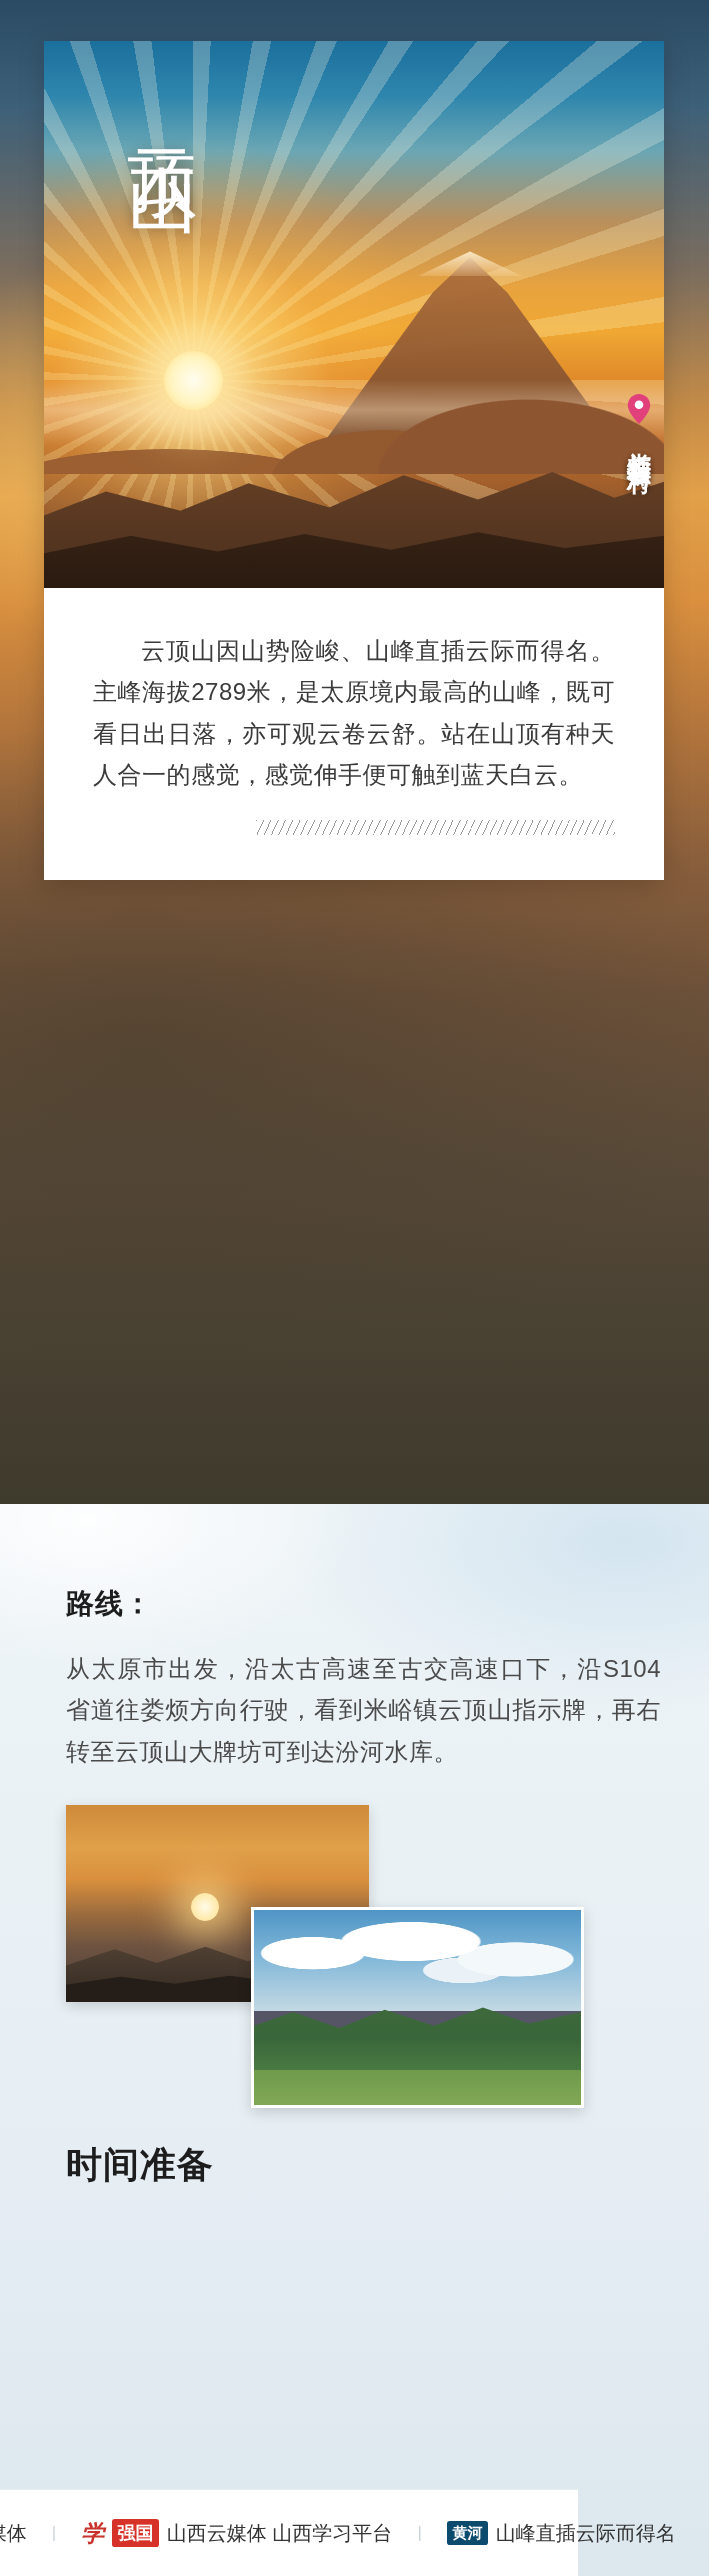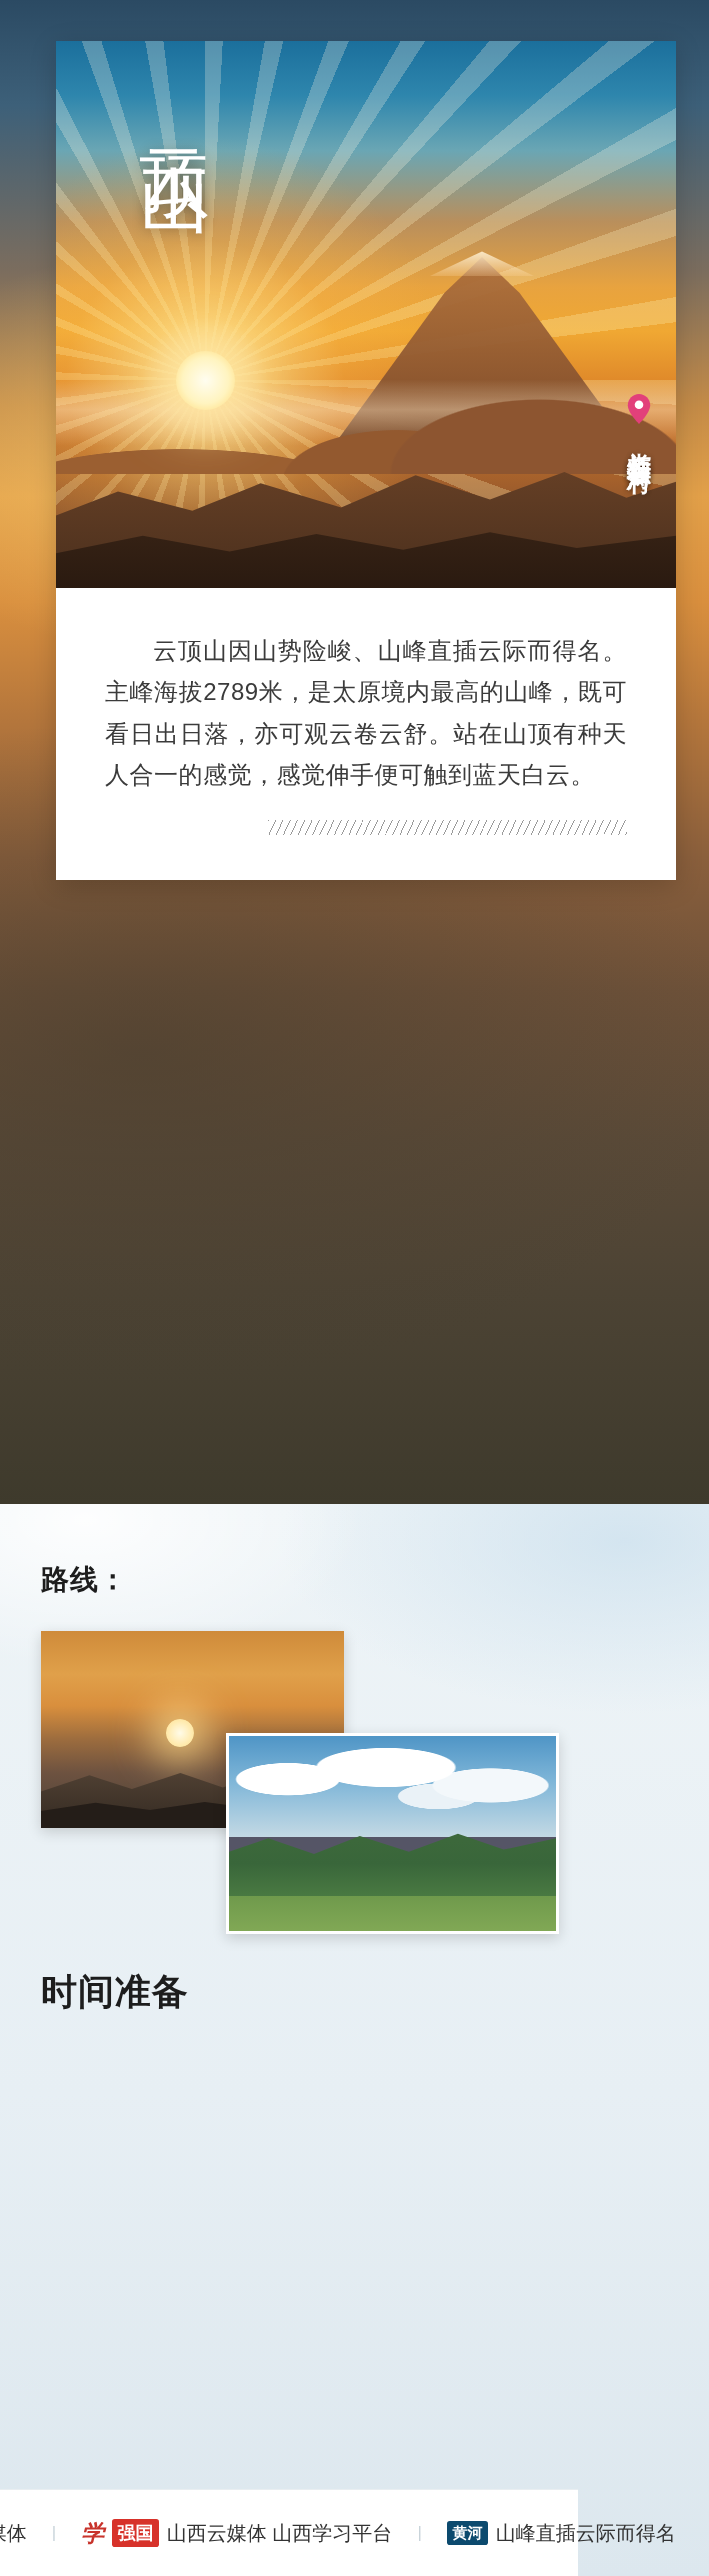--- a/index.html
+++ b/index.html
@@ -46,21 +46,21 @@
     content: "";
     position: absolute; inset: 0;
     background:
       radial-gradient(ellipse 568px 303px at 34% 30%, rgba(255,214,120,.55), rgba(255,180,70,0) 70%),
       radial-gradient(ellipse 851px 473px at 20% 70%, rgba(70,60,45,.55), rgba(70,60,45,0) 70%);
   }
 
   
   .card {
     position: absolute;
-    left: 56px; top: 41px;
+    left: 44px; top: 41px;
     width: 620px;
     background: #ffffff;
     box-shadow: 0 5.7px 24.6px rgba(0,0,0,.18);
   }
   .photo {
     position: relative;
     width: 100%;
     height: 547px;
     overflow: hidden;
     background: #13263a;
@@ -213,21 +213,21 @@
     background: linear-gradient(180deg, #eef4f7 0%, #e7eff4 55%, #dce7ee 100%);
     overflow: hidden;
   }
   .lower::before {
     content: "";
     position: absolute; left: 0; top: 0; width: 100%; height: 312px;
     background:
       radial-gradient(ellipse 397px 208px at 12% 5%, rgba(255,255,255,.9), rgba(255,255,255,0) 70%),
       radial-gradient(ellipse 492px 246px at 88% 12%, rgba(205,225,238,.8), rgba(205,225,238,0) 70%);
   }
-  .lower-inner { position: relative; padding: 57px 49px 0 41px; }
+  .lower-inner { position: relative; padding: 57px 49px 0 66px; margin-top: 24px; }
   .h-route {
     color: #1d1d1d;
     font-size: 28px;
     font-weight: 700;
     letter-spacing: 0.9px;
     margin-bottom: 24.6px;
   }
   .route-text {
     color: #4a4a4a;
     font-size: 24px;
@@ -384,20 +384,21 @@
         </svg>
       </span>
       <span class="loc-text">娄烦县独石河村</span>
     </div>
   </div>
 
   <div class="lower">
     <div class="lower-inner">
 
       <div class="h-route">路线：</div>
+      <div class="route-text">从太原市出发，沿太古高速至古交高速口下，沿S104省道往娄烦方向行驶，看到米峪镇云顶山指示牌，再右转至云顶山大牌坊可到达汾河水库。</div>
 
       <div class="photos">
         <div class="ph ph-a">
           <div class="s1"></div>
           <div class="s-sun"></div>
           <div class="s-r1"></div>
           <div class="s-r2"></div>
         </div>
         <div class="ph ph-b">
           <div class="g-sky"></div>

